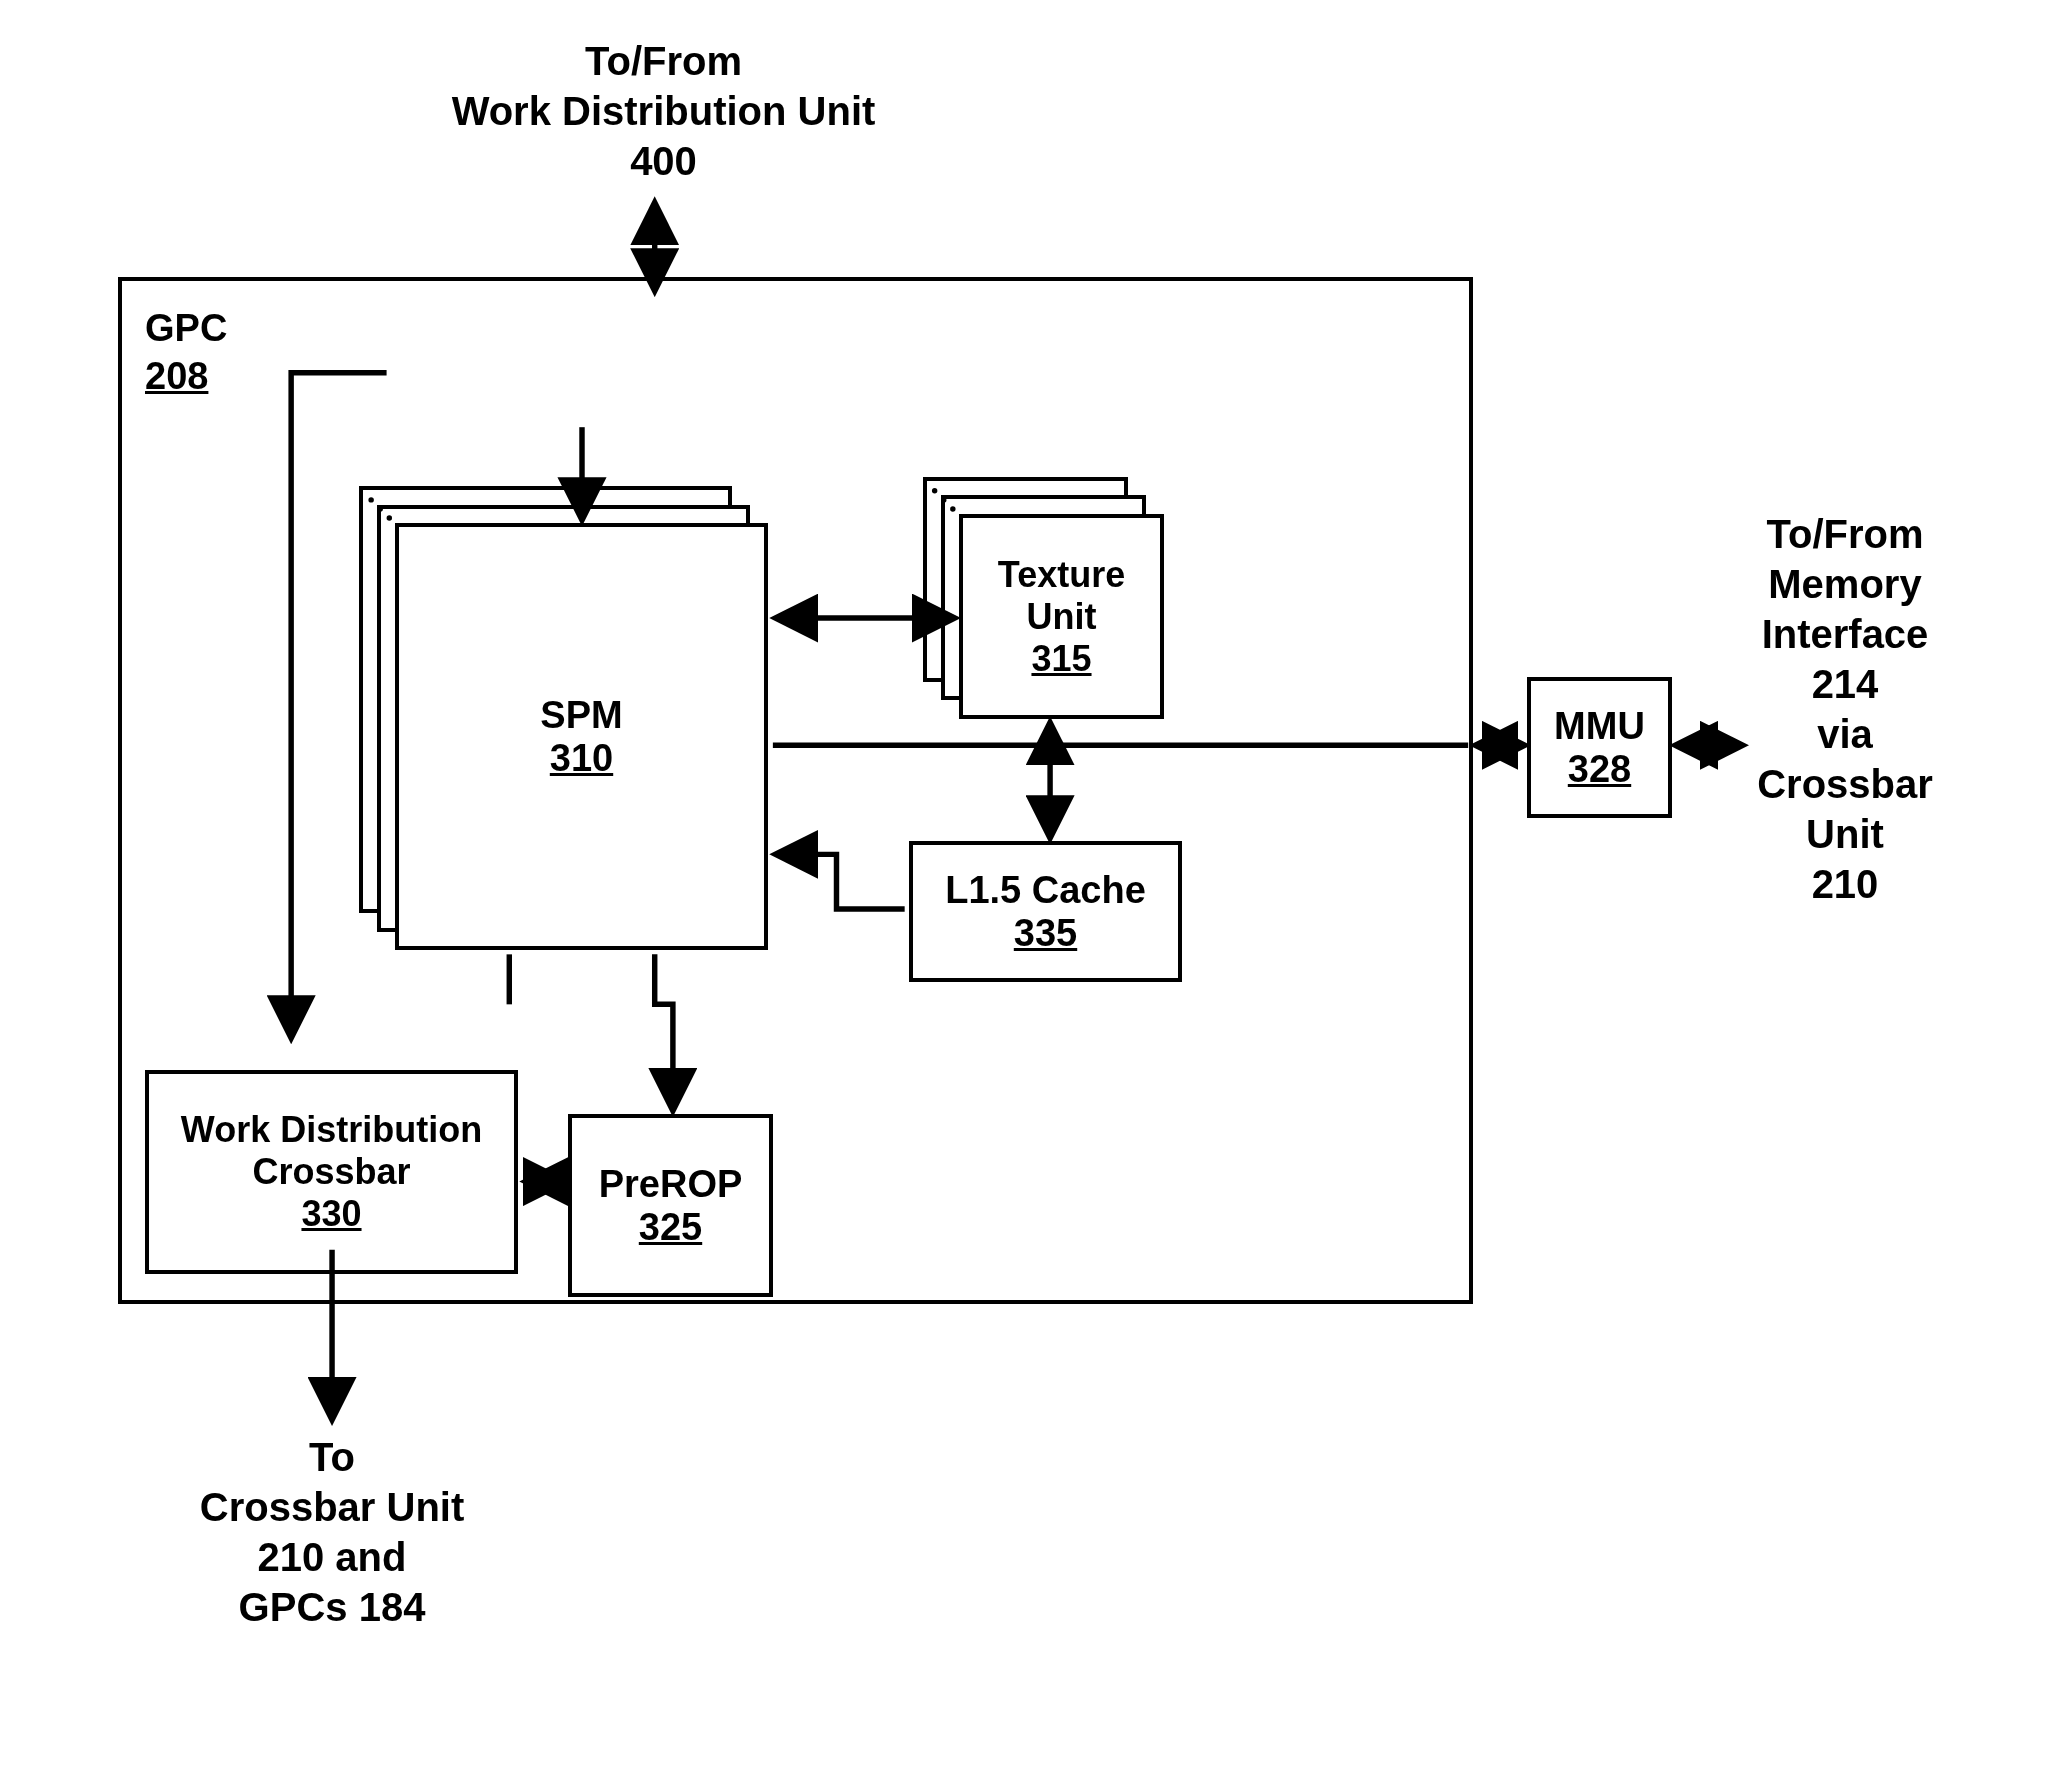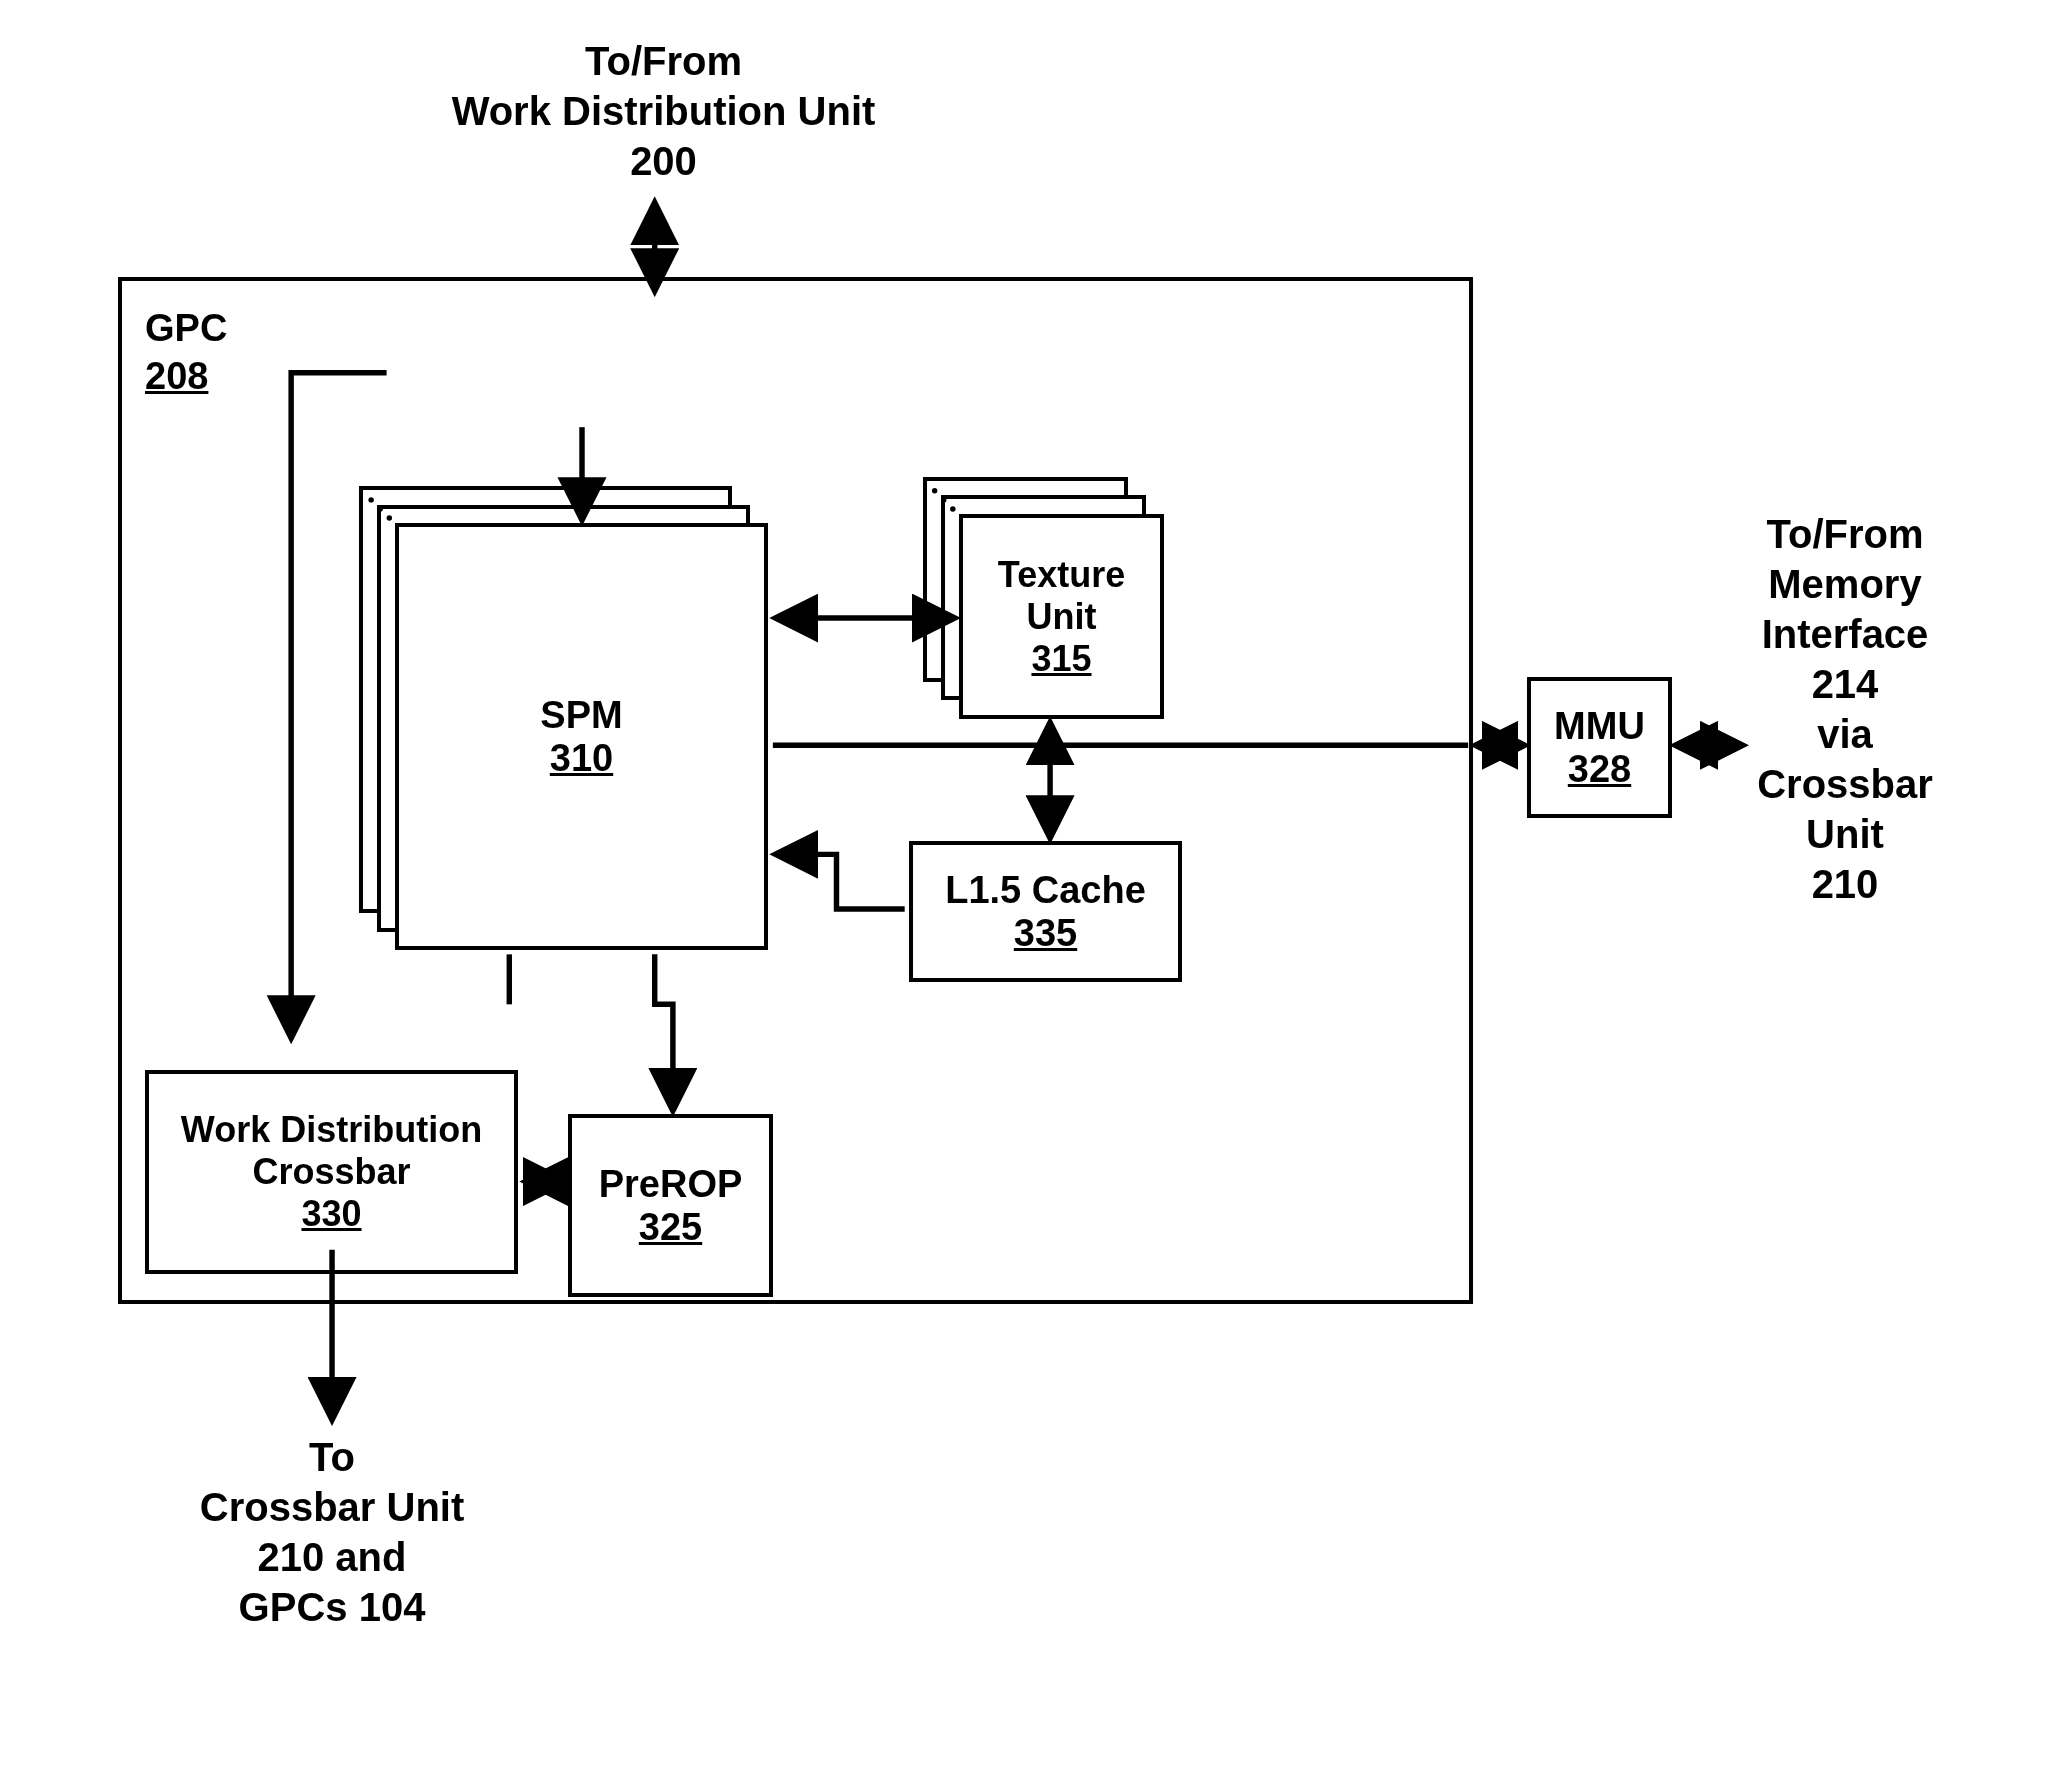--- a/index.html
+++ b/index.html
@@ -55,21 +55,21 @@
   }
 </style>
 </head>
 <body>
 
 <div class="canvas">
 
   <div class="label" style="left:409px; top:36px; width:509px; font-size:40px;">
     <div>To/From</div>
     <div>Work Distribution Unit</div>
-    <div>200</div>
+    <div>400</div>
   </div>
 
   <div class="box" style="left:118px; top:277px; width:1355px; height:1027px; justify-content:flex-start; align-items:flex-start;"></div>
   <div class="label" style="left:145px; top:305px; font-size:38px; text-align:left;">
     <div>GPC</div>
     <div class="num">208</div>
   </div>
 
 
   <div class="stack-back" style="left:359px; top:486px; width:373px; height:427px;"></div>
@@ -118,21 +118,21 @@
     <div>via</div>
     <div>Crossbar</div>
     <div>Unit</div>
     <div>210</div>
   </div>
 
   <div class="label" style="left:173px; top:1432px; width:318px; font-size:40px;">
     <div>To</div>
     <div>Crossbar Unit</div>
     <div>210 and</div>
-    <div>GPCs 104</div>
+    <div>GPCs 184</div>
   </div>
 
   <svg class="overlay" viewBox="0 0 2279 1965" width="2072" height="1786">
     <defs>
       <marker id="arrow" viewBox="0 0 12 12" refX="10" refY="6" markerWidth="9" markerHeight="9" orient="auto-start-reverse">
         <path d="M0,0 L12,6 L0,12 z" fill="#000"></path>
       </marker>
     </defs>
 
     <line x1="720" y1="225" x2="720" y2="318" stroke="#000" stroke-width="6" marker-start="url(#arrow)" marker-end="url(#arrow)"></line>

